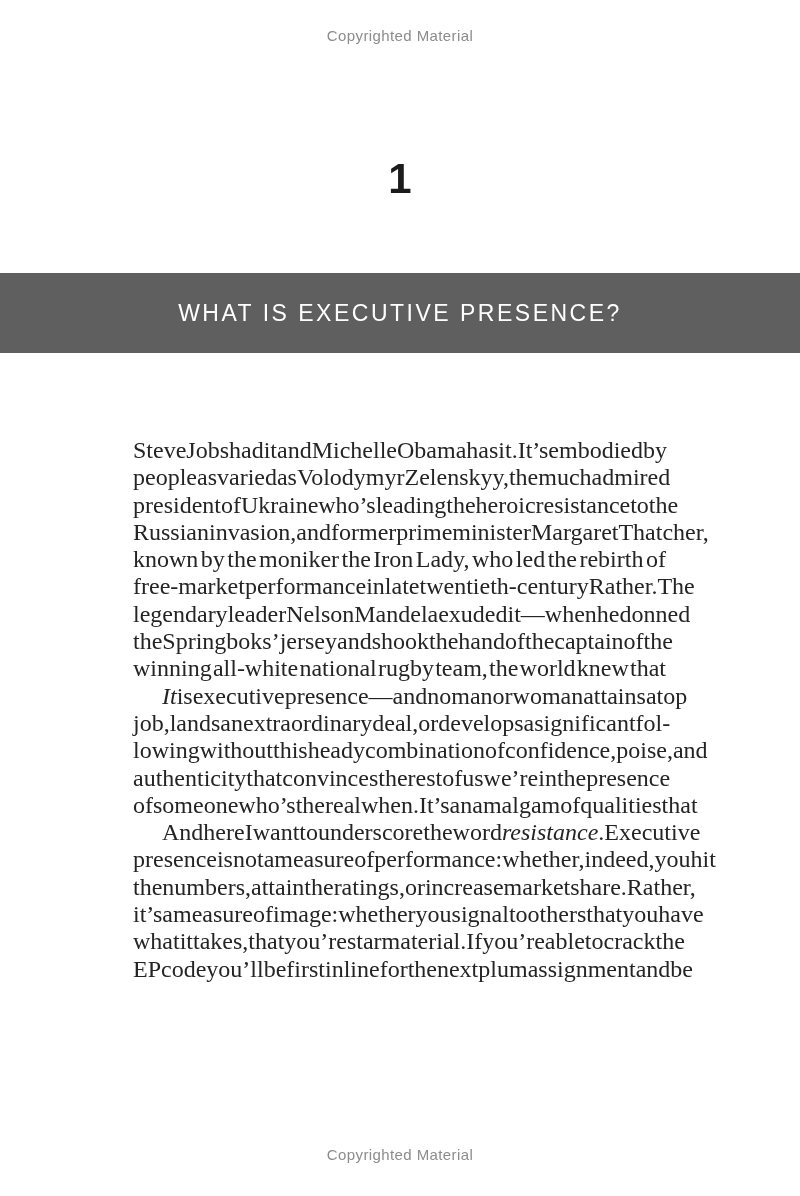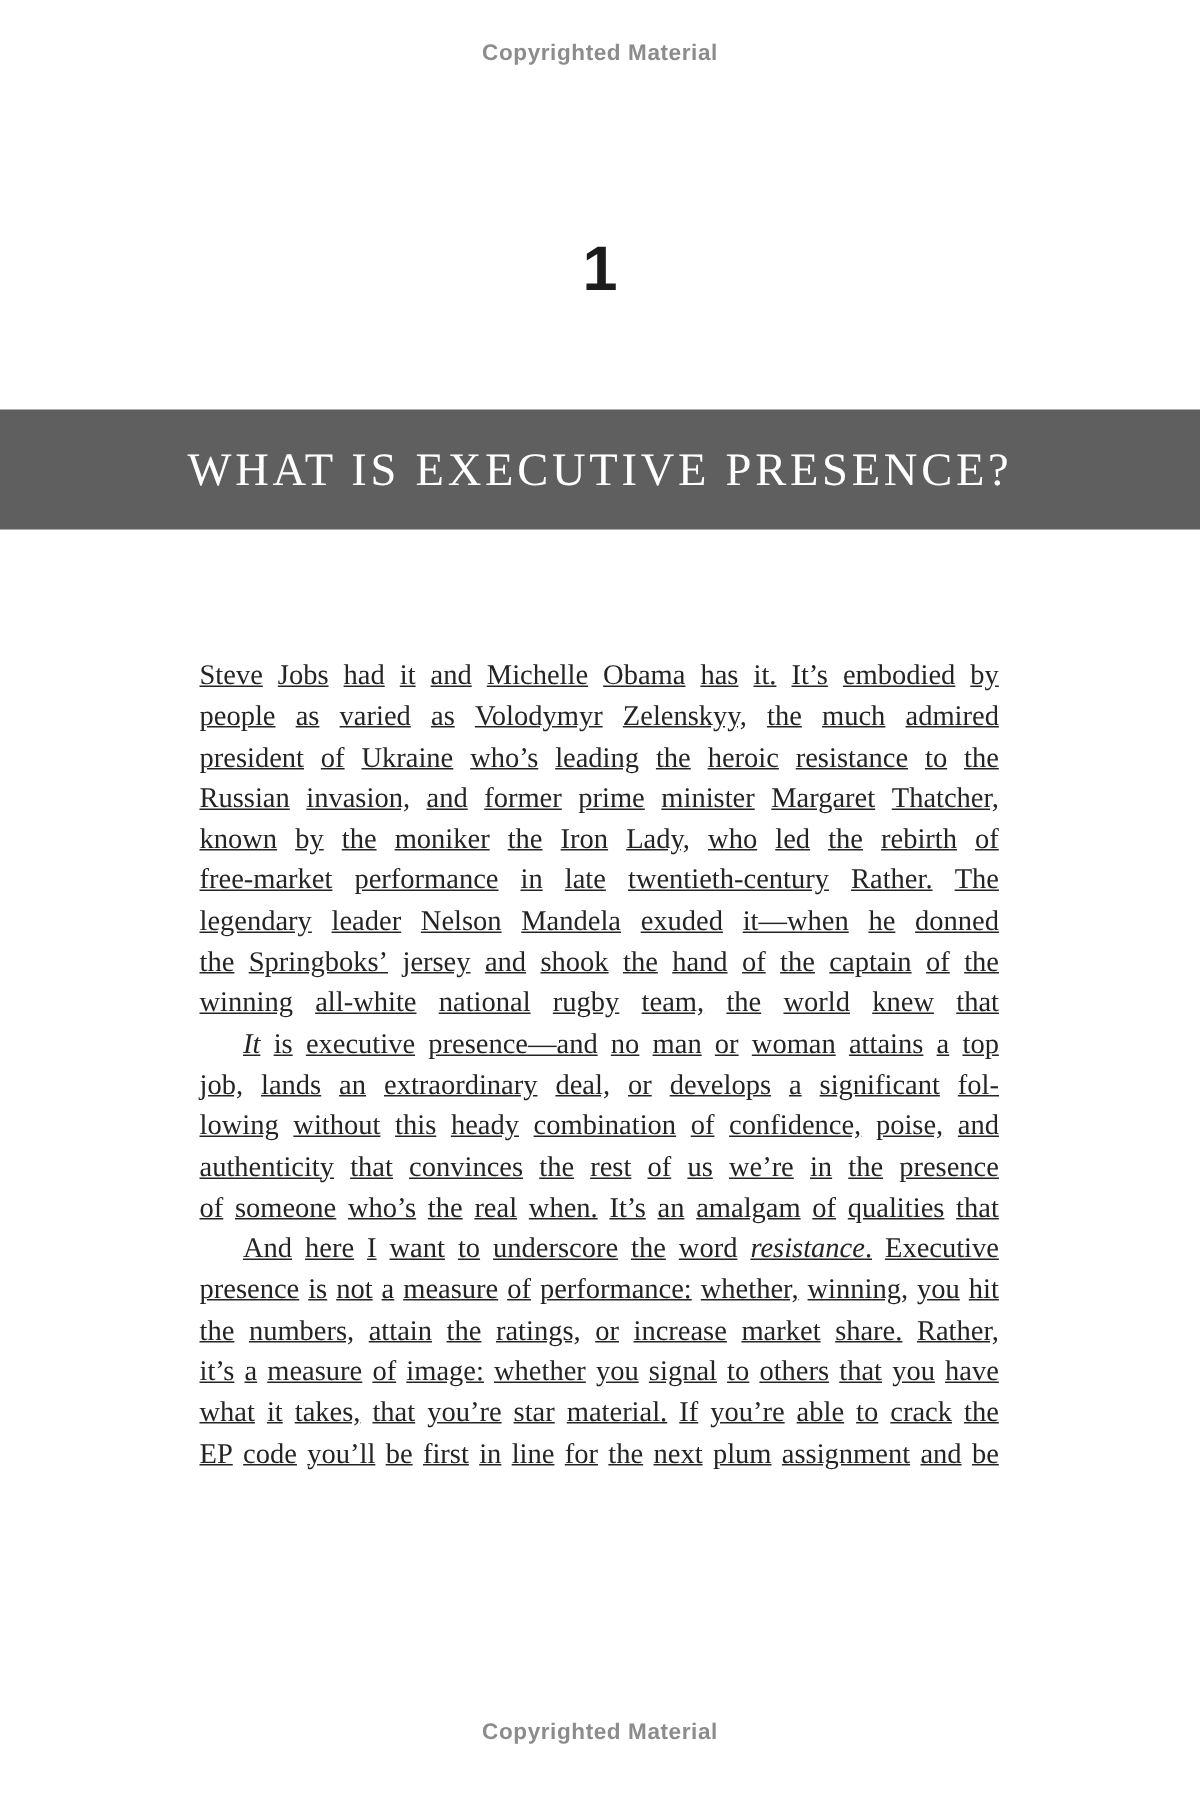--- a/index.html
+++ b/index.html
@@ -10,21 +10,21 @@
     background: var(--page-bg, #ffffff);
     font-family: "Liberation Serif", "DejaVu Serif", serif;
     overflow: hidden;
   }
   .copyright {
     position: absolute;
     left: 0; right: 0;
     text-align: center;
     font-family: "Liberation Sans", "DejaVu Sans", sans-serif;
     font-size: 15px;
-    font-weight: 700;
+    font-weight: 400;
     letter-spacing: 0.4px;
     color: var(--copyright-text, #8c8c8c);
   }
   .copyright.top { top: 27px; }
   .copyright.bottom { top: 1146px; }
   .chapter-number {
     position: absolute;
     top: 158px;
     left: 0; right: 0;
     text-align: center;
@@ -39,35 +39,34 @@
     top: 273px;
     left: 0;
     width: 800px;
     height: 80px;
     background: var(--banner-bg, #5f5f5f);
     display: flex;
     align-items: center;
     justify-content: center;
   }
   .banner-title {
-    font-family: Liberation Serif, serif;
-    font-size: 31px;
+    font-family: Liberation Sans, sans-serif;
+    font-size: 23px;
     font-weight: 400;
     letter-spacing: 2.5px;
     color: var(--banner-text, #ffffff);
     white-space: nowrap;
   }
   .body-text {
     position: absolute;
     top: 437px;
     left: 133px;
     width: 533px;
-    font-size: 19px;
+    font-size: 24px;
     color: var(--body-text, #242424);
-    text-decoration: underline;
   }
   .line {
     height: 27.3px;
     line-height: 27.3px;
     white-space: nowrap;
   }
   .line.just {
     display: flex;
     justify-content: space-between;
   }
@@ -274,21 +273,21 @@
         </div>
         <div class="line just">
           <span>presence</span>
           <span>is</span>
           <span>not</span>
           <span>a</span>
           <span>measure</span>
           <span>of</span>
           <span>performance:</span>
           <span>whether,</span>
-          <span>winning,</span>
+          <span>indeed,</span>
           <span>you</span>
           <span>hit</span>
         </div>
         <div class="line just">
           <span>the</span>
           <span>numbers,</span>
           <span>attain</span>
           <span>the</span>
           <span>ratings,</span>
           <span>or</span>

